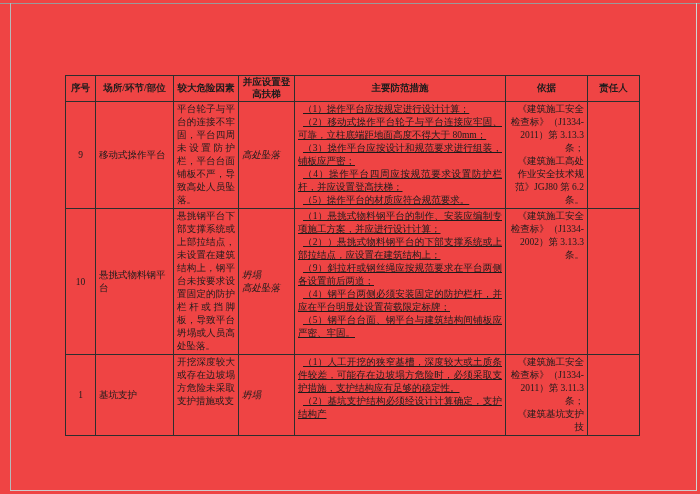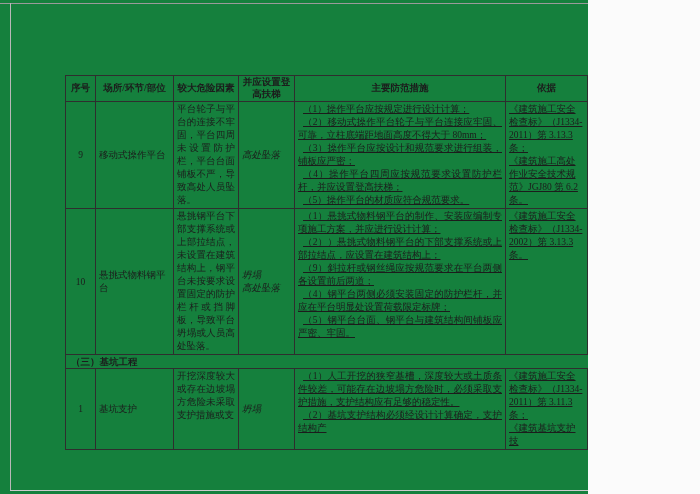--- a/index.html
+++ b/index.html
@@ -1,21 +1,21 @@
 <!DOCTYPE html>
 <html><head>
 <meta charset="utf-8">
 <style>
   html,body { margin:0; padding:0; }
   body {
     width:700px; height:494px; background:#fbfbfb;
     font-family:"Liberation Serif","DejaVu Serif",serif;
     color:#1c1c1c;
   }
-  .page { position:relative; width:588px; height:494px; background:#15803d; overflow:hidden; }
+  .page { position:relative; width:700px; height:494px; background:#ef4444; overflow:hidden; }
 
   
   .edge { position:absolute; background:#ababab; }
   .edge-top    { left:0;   top:3px;   width:700px; height:1px; background:#9a9a9a; }
   .edge-left   { left:10px; top:3px;  width:1px;  height:488px; background:#b8b8b8; }
   .edge-right  { left:696px; top:3px; width:1px;  height:488px; background:#d2d2d2; }
   .edge-bottom { left:10px; top:490px; width:687px; height:1px; background:#cccccc; }
 
   table.hazard {
     position:absolute; left:65px; top:75px; width:574px;
@@ -38,21 +38,21 @@
   .tr-sec  { height:14px; }
   .tr-r1   { height:51px; }
 
   .c-no   { text-align:center; vertical-align:middle; }
   .c-loc  { text-align:left; vertical-align:middle; line-height:13px; }
   .c-risk { vertical-align:top; text-align:justify; line-height:13px; padding:2px 3px 0 4px; }
   .c-acc  { text-align:left; vertical-align:middle; white-space:pre-line; line-height:13px;font-style:italic; }
   .c-measures { vertical-align:top; padding:2px 3px 0 4px;text-decoration:underline; }
   .c-measures p { margin:0; line-height:13px; text-indent:5px; text-align:justify; }
   .c-basis { vertical-align:top; padding:2px 2px 0 3px; }
-  .c-basis p { margin:0; line-height:13px; text-align:left;text-decoration:underline; }
+  .c-basis p { margin:0; line-height:13px; text-align:right; }
   .c-resp { vertical-align:middle; }
   .tr-sec td {
     font-weight:bold; text-align:left; vertical-align:middle;
     line-height:12px; padding:0 0 0 5px;
   }
 </style>
 </head>
 <body>
 
 <div class="page">
@@ -114,23 +114,20 @@
           <p>（9）斜拉杆或钢丝绳应按规范要求在平台两侧各设置前后两道；</p>
           <p>（4）钢平台两侧必须安装固定的防护栏杆，并应在平台明显处设置荷载限定标牌；</p>
           <p>（5）钢平台台面、钢平台与建筑结构间铺板应严密、牢固。</p>
         </td>
         <td class="c-basis">
           <p>《建筑施工安全检查标》（J1334-2002）第 3.13.3 条。</p>
         </td>
         <td class="c-resp"></td>
       </tr>
 
-      <tr class="tr-sec">
-        <td colspan="7">（三）基坑工程</td>
-      </tr>
 
       <tr class="tr-r1">
         <td class="c-no">1</td>
         <td class="c-loc">基坑支护</td>
         <td class="c-risk">开挖深度较大或存在边坡塌方危险未采取支护措施或支</td>
         <td class="c-acc">坍塌</td>
         <td class="c-measures">
           <p>（1）人工开挖的狭窄基槽，深度较大或土质条件较差，可能存在边坡塌方危险时，必须采取支护措施，支护结构应有足够的稳定性。</p>
           <p>（2）基坑支护结构必须经设计计算确定，支护结构产</p>
         </td>

